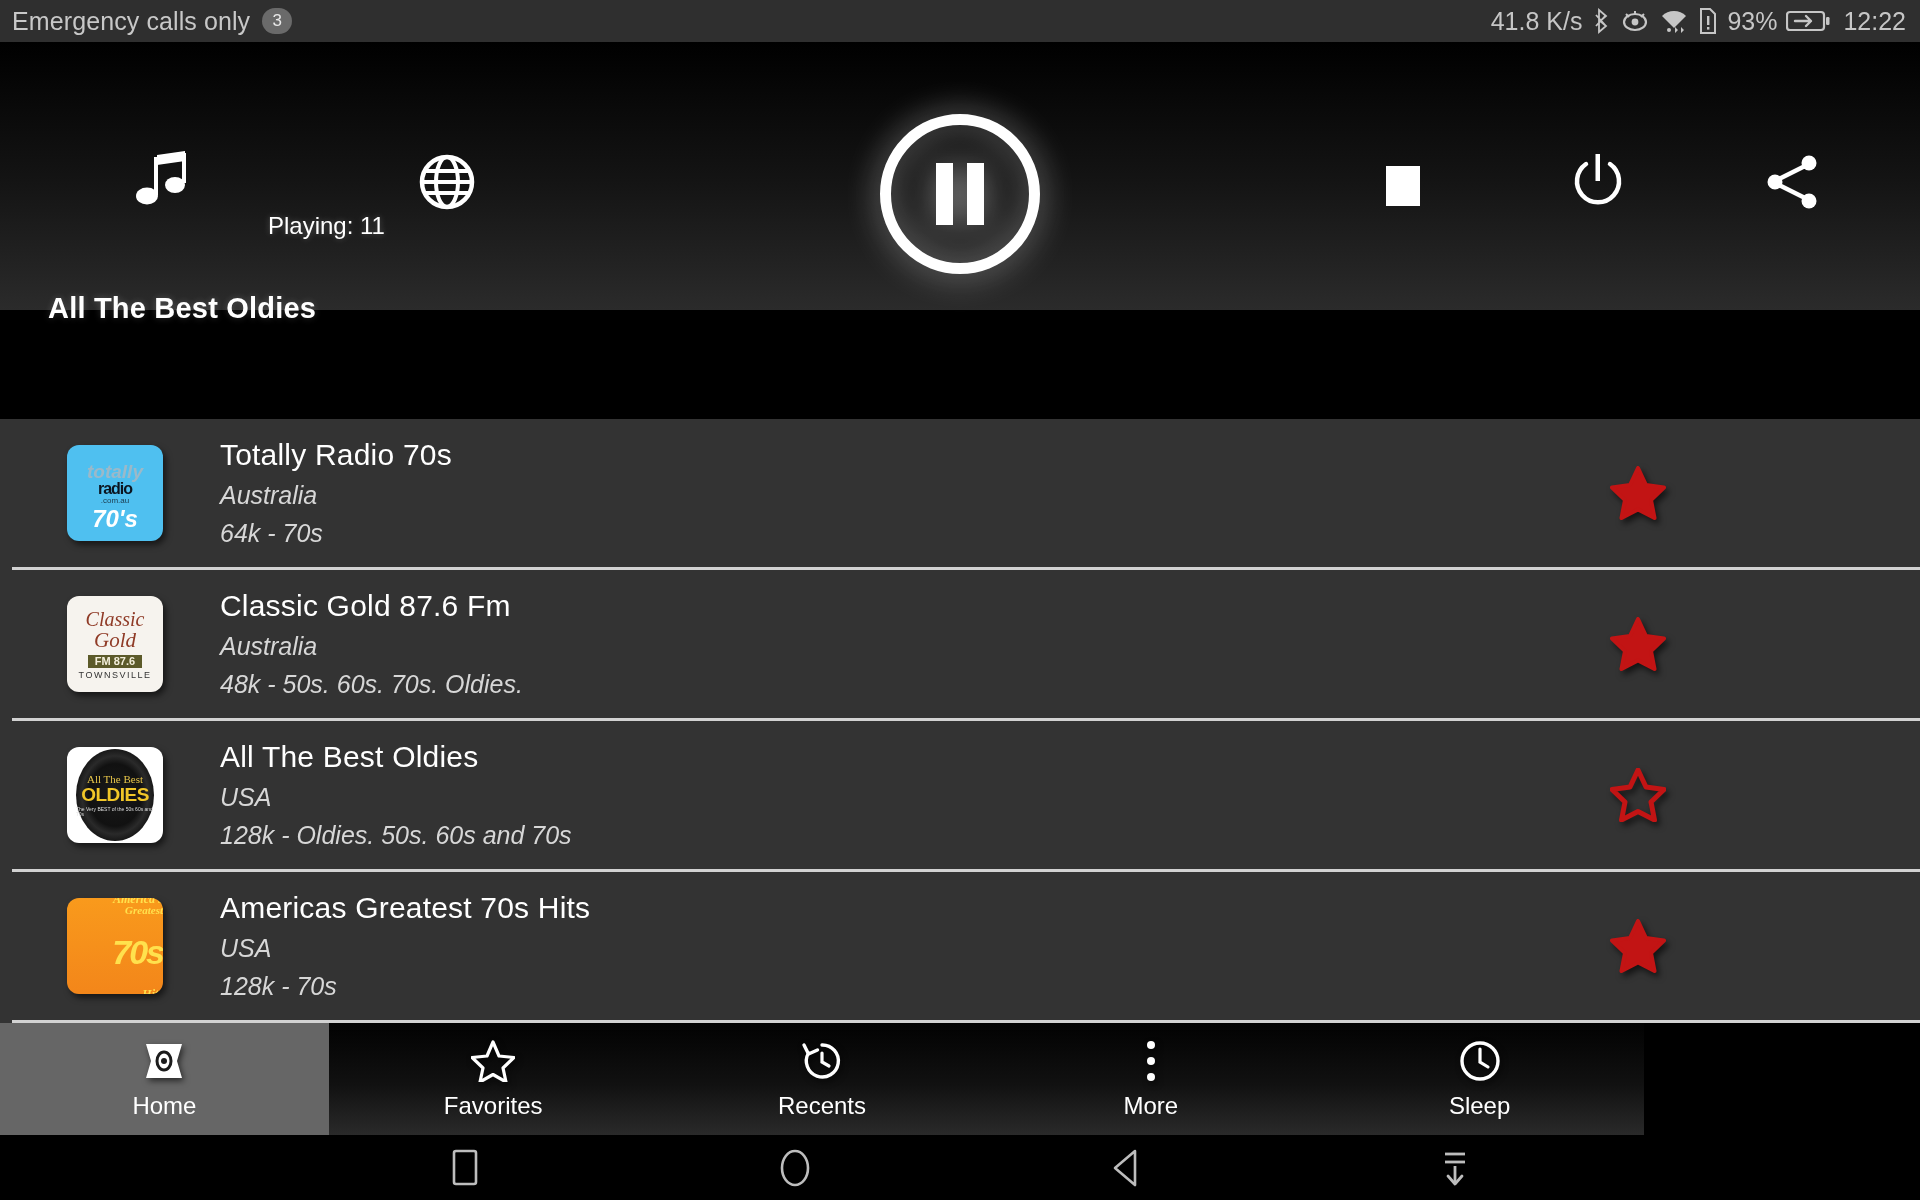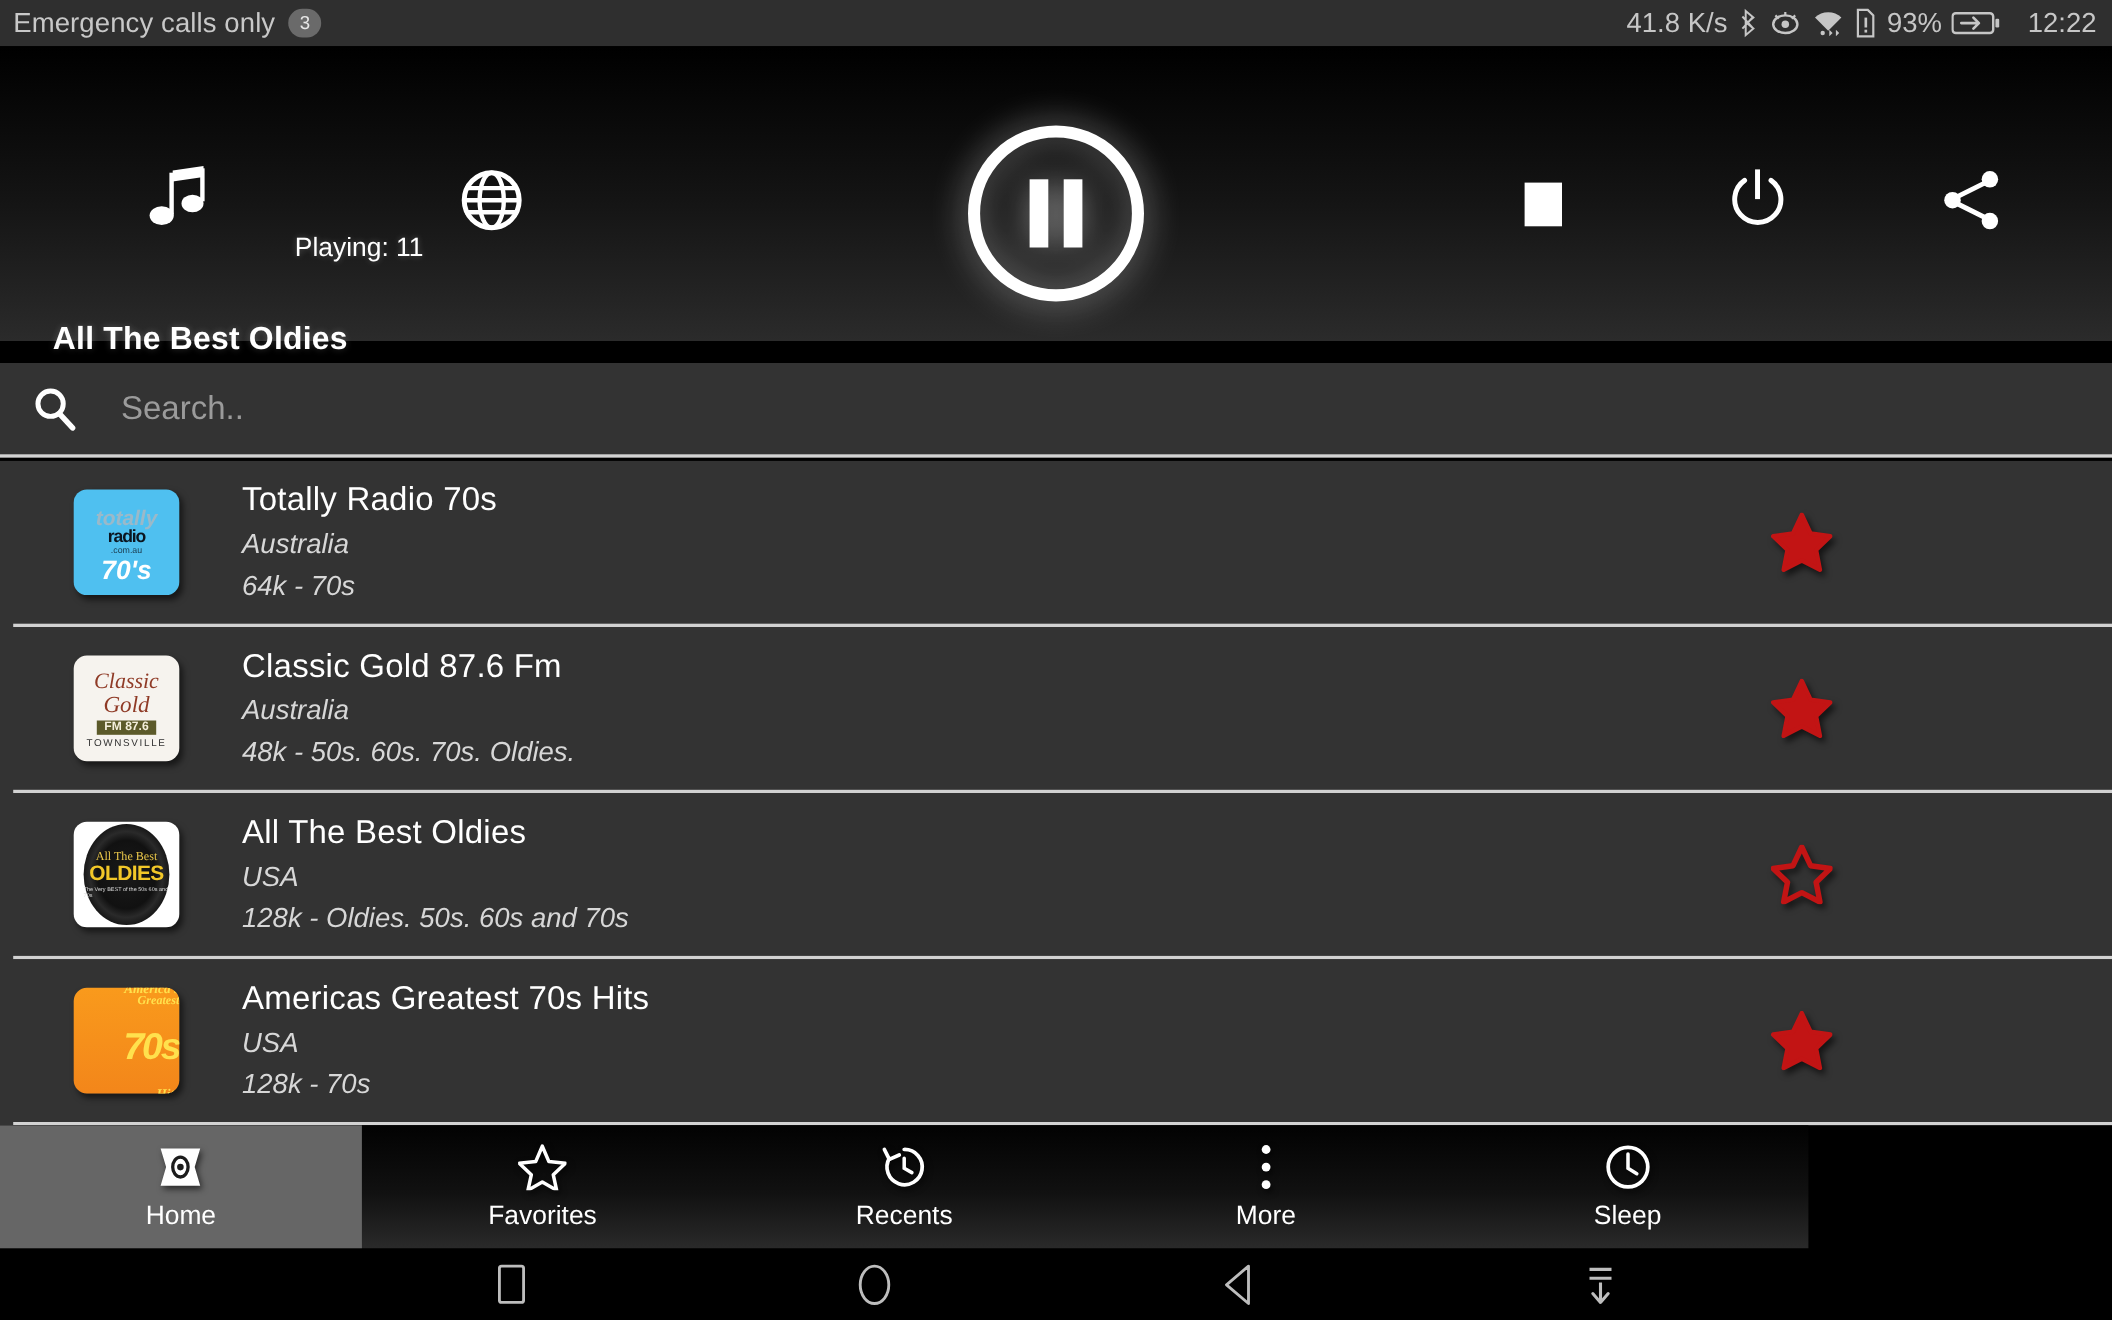--- a/index.html
+++ b/index.html
@@ -20,21 +20,21 @@
   .sb-left{ display:flex; align-items:center; gap:12px; }
   .sb-carrier{ font-size:25px; color:#c8c8c8; letter-spacing:.1px; }
   .sb-badge{
     min-width:30px; height:26px; border-radius:13px; background:#6a6a6a;
     color:#e8e8e8; font-size:17px; display:flex; align-items:center;
     justify-content:center; padding:0 9px;
   }
   .sb-right{ margin-left:auto; display:flex; align-items:center; gap:9px; }
   .sb-speed{ font-size:25px; color:#c6c6c6; margin-right:2px; }
   .sb-pct{ font-size:25px; color:#c6c6c6; }
-  .sb-clock{ font-size:25px; color:#c6c6c6; margin-left:16px; }
+  .sb-clock{ font-size:25px; color:#c6c6c6; margin-left:4px; }
   .sb-ico{ display:block; }
 
   
   .player{
     position:absolute; left:0; top:42px; width:1920px; height:268px;
     background:linear-gradient(to bottom,#000000 0%,#070707 18%,#141414 52%,#242424 86%,#2b2b2b 100%);
   }
   .pl-btn{
     position:absolute; display:flex; align-items:center; justify-content:center;
     cursor:pointer;
@@ -131,21 +131,20 @@
   .lg-americas .a1{ font-size:12px; color:#ffe14d; font-style:italic; font-weight:bold; font-family:"Liberation Serif", serif; }
   .lg-americas .a2{ font-size:11px; color:#ffe14d; font-style:italic; font-weight:bold; font-family:"Liberation Serif", serif; }
   .lg-americas .a3{ font-size:34px; color:#ffe14d; font-weight:bold; font-style:italic; letter-spacing:-2px; margin:19px 0; }
   .lg-americas .a4{ font-size:12px; color:#ffe14d; font-style:italic; font-weight:bold; font-family:"Liberation Serif", serif; }
 
   
   .bottomnav{
     position:absolute; left:0; top:1023px; width:1644px; height:112px;
     background:linear-gradient(to bottom,#020202 0%,#111 55%,#2a2a2a 100%);
     display:flex;
-    justify-content:flex-end;
   }
   .navtab{
     flex:1; display:flex; flex-direction:column; align-items:center;
     justify-content:center; gap:8px; cursor:pointer; color:#ffffff;
   }
   .navtab.active{ background:#666666; }
   .navtab .nlabel{ font-size:24px; color:#ffffff; }
   .navtab .nico{ height:46px; display:flex; align-items:center; justify-content:center; filter:drop-shadow(2px 3px 3px rgba(0,0,0,.6)); }
 
   
@@ -253,29 +252,20 @@
         <circle cx="45" cy="48" r="7.5" fill="#fff"></circle>
         <circle cx="11" cy="29" r="7.5" fill="#fff"></circle>
         <line x1="15" y1="26" x2="41" y2="13" stroke="#fff" stroke-width="4.5"></line>
         <line x1="15" y1="32" x2="41" y2="45" stroke="#fff" stroke-width="4.5"></line>
       </svg>
     </div>
 
     <div class="station-title">All The Best Oldies</div>
   </div>
 
-  <div class="searchbar">
-    <span class="search-ico">
-      <svg width="44" height="44" viewBox="0 0 44 44">
-        <circle cx="18" cy="17" r="11.5" fill="none" stroke="#fff" stroke-width="4.5"></circle>
-        <line x1="26" y1="26" x2="38" y2="39" stroke="#fff" stroke-width="5" stroke-linecap="round"></line>
-      </svg>
-    </span>
-    <input class="search-input" type="text" placeholder="Search.." style="">
-  </div>
 
   <div class="list">
 
     <div class="row">
       <div class="logo-cell">
         <div class="logo lg-totally">
           <span class="t1">totally</span>
           <span class="t2">radio</span>
           <span class="t3">.com.au</span>
           <span class="t4">70's</span>

